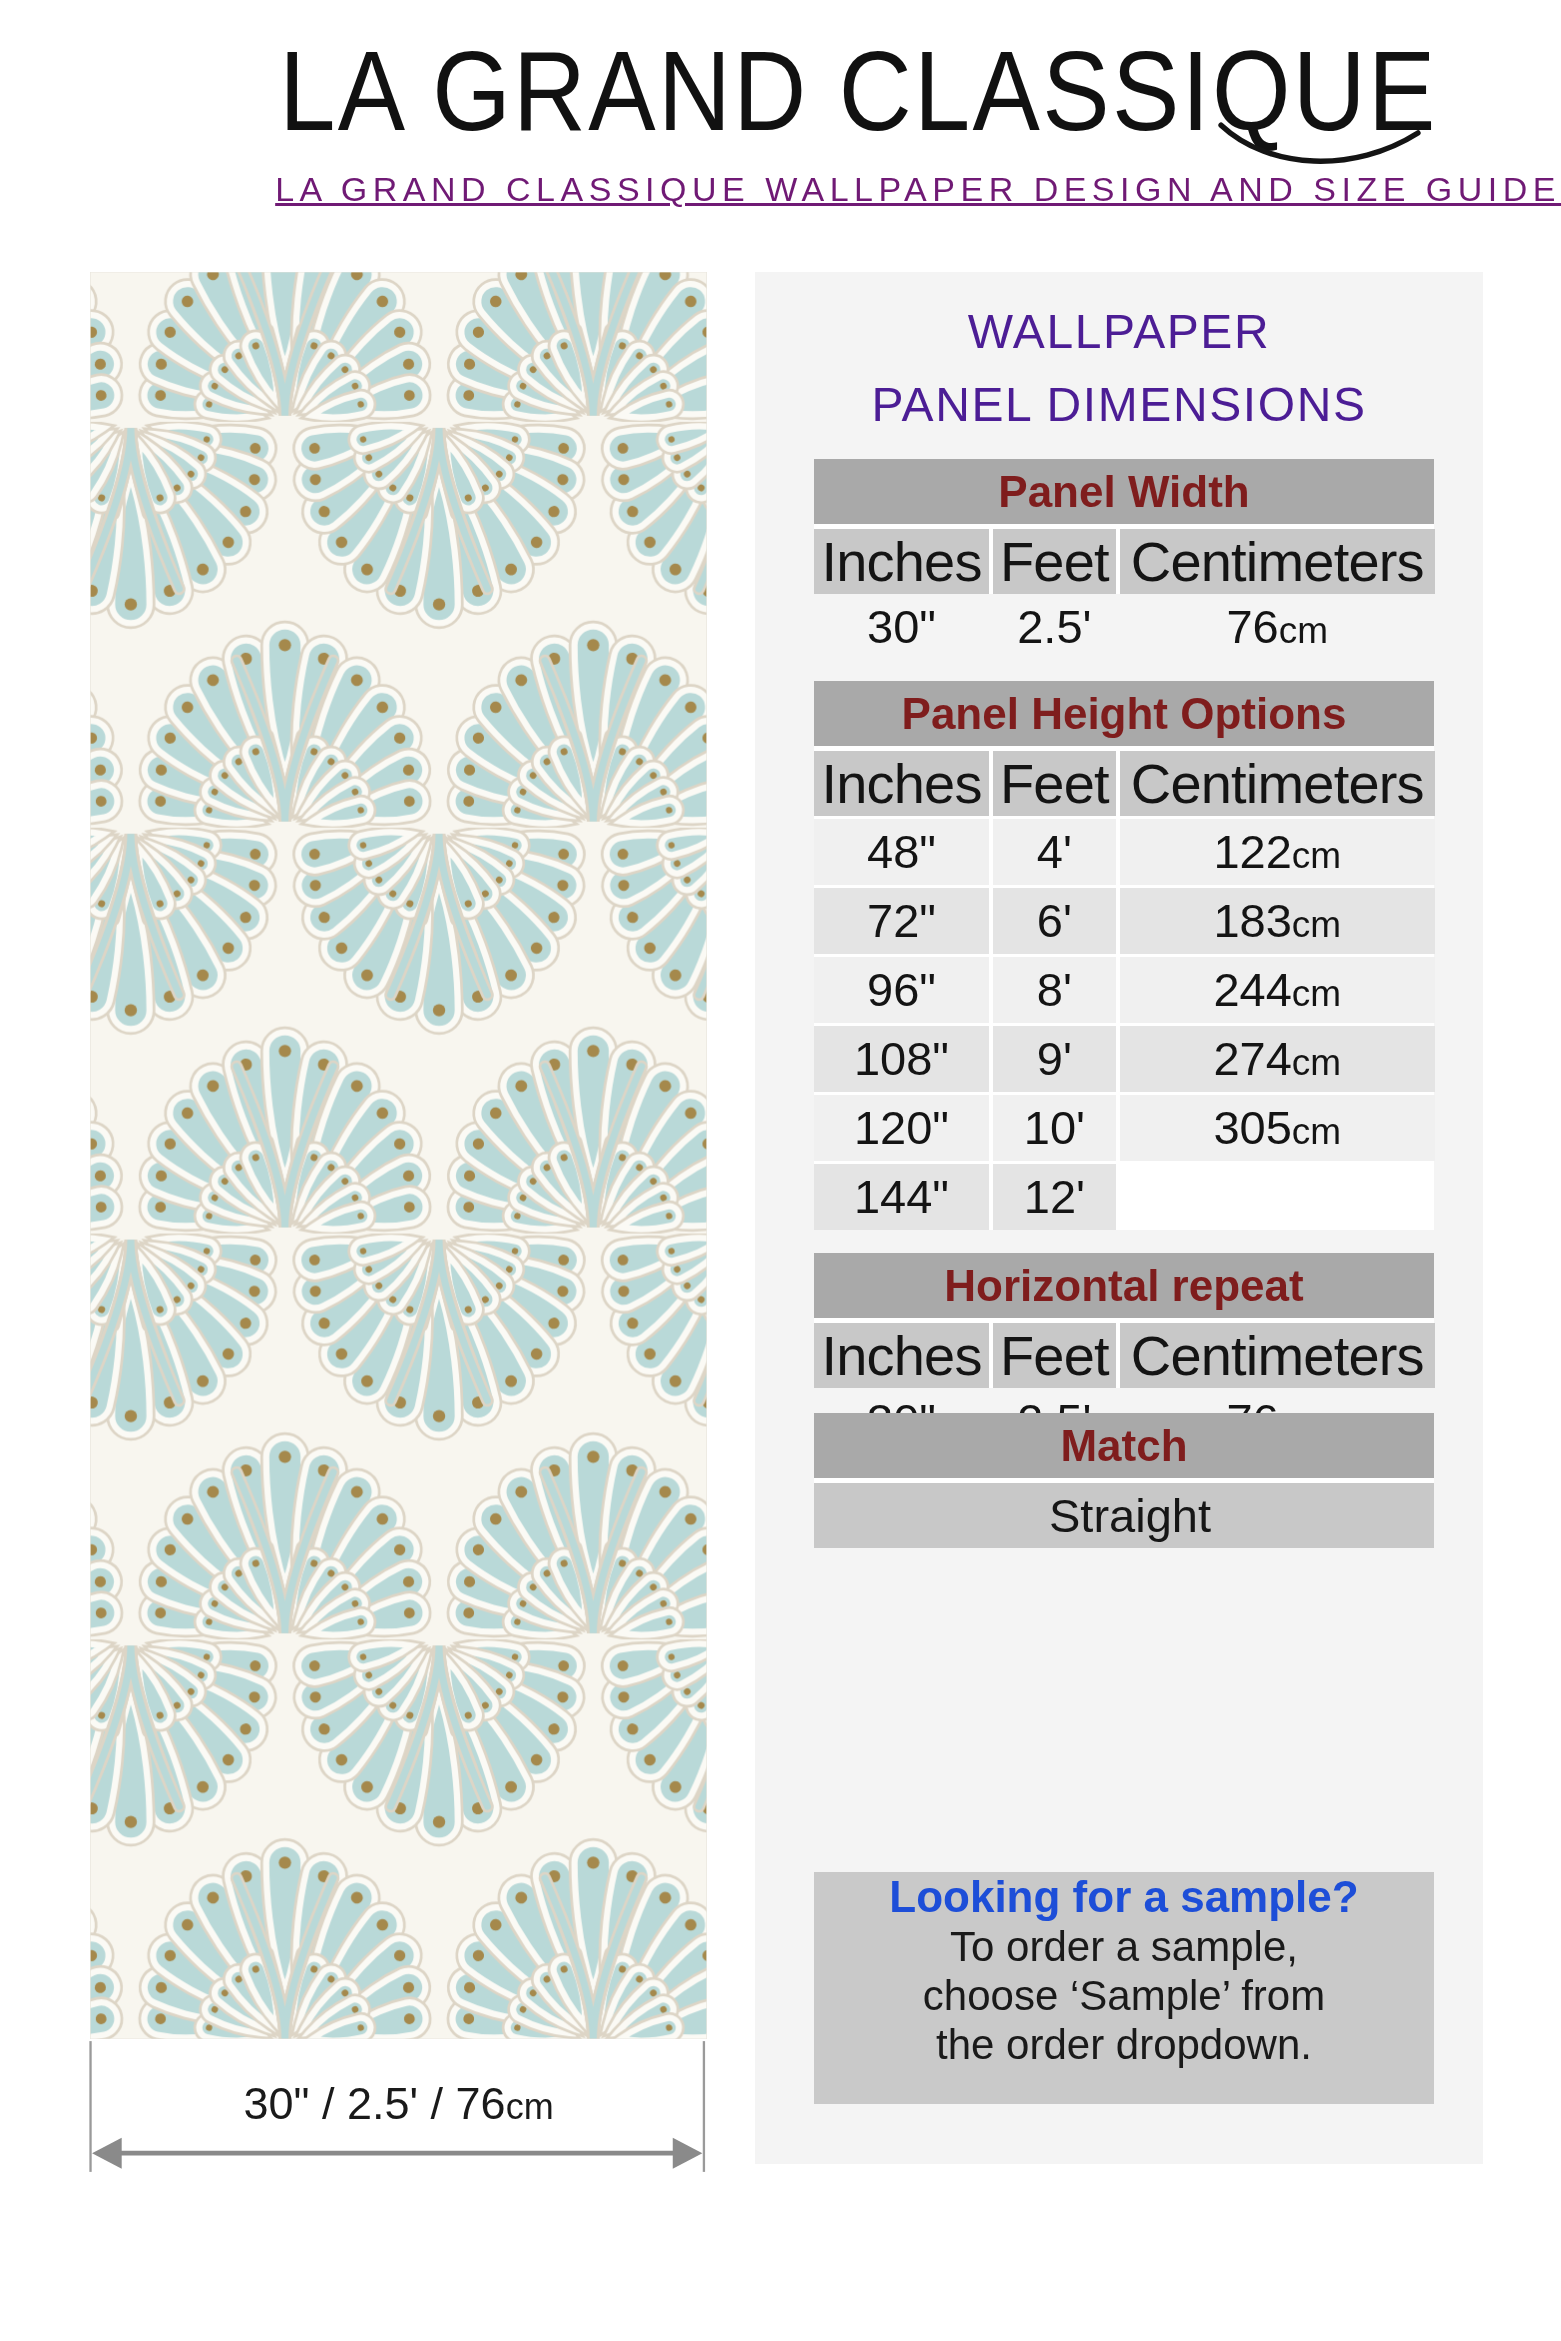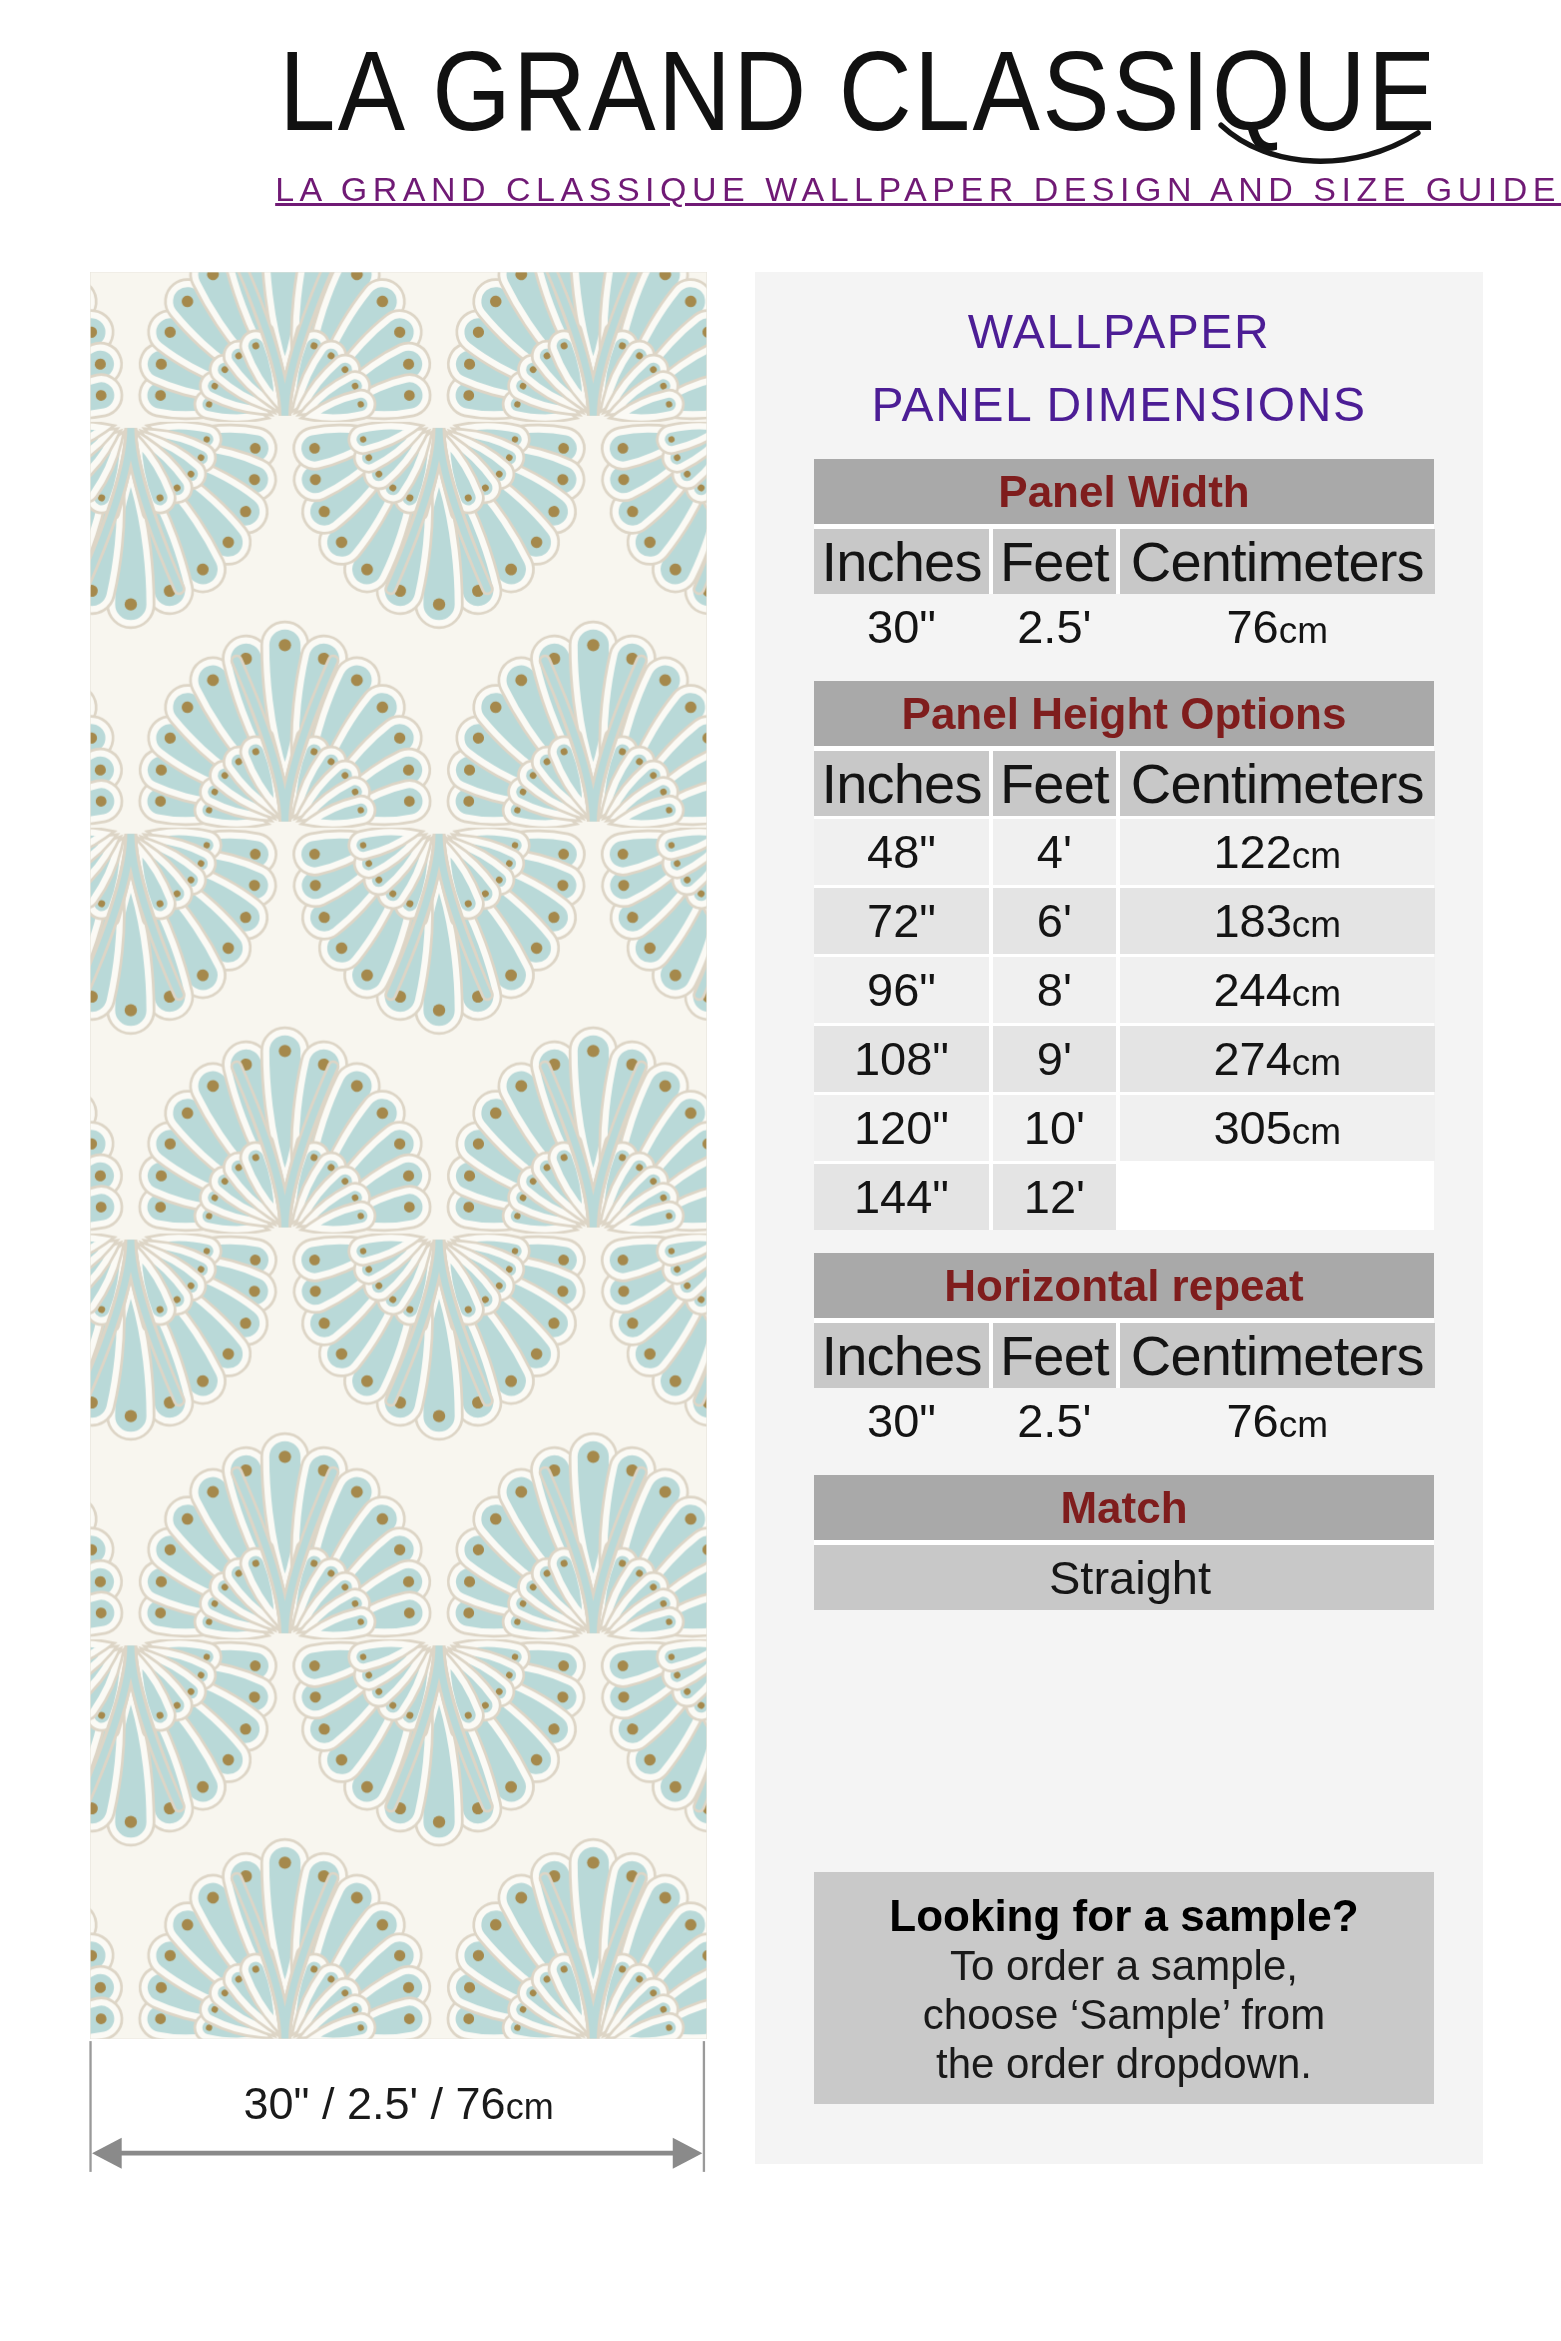--- a/index.html
+++ b/index.html
@@ -43,21 +43,21 @@
   .val{height:66px;line-height:66px;text-align:center;font-size:47px;font-weight:300;color:#141414;}
   .small-cm{font-size:37px;}
   .rows-grid{display:grid;grid-template-columns:175px 123px 315px;gap:3.1px 3.9px;background:#fff;}
   .c{height:66px;line-height:66px;text-align:center;font-size:47px;font-weight:300;color:#141414;}
   .shade-a{background:var(--row-light);}
   .shade-b{background:var(--row-dark);}
   .straight-band{height:65px;line-height:65px;text-align:center;background:var(--cell-gray);
                  font-size:47px;font-weight:300;color:#161616;padding-left:12px;}
   .sample-box{position:absolute;left:59px;top:1600px;width:620px;height:232px;background:var(--sample-bg);
               text-align:center;}
-  .sample-title{padding-top:19px;font-size:44px;font-weight:700;color:#000000;}
+  .sample-title{font-size:44px;font-weight:700;color:#1d4ed8;}
   .sample-line{font-size:42px;font-weight:300;line-height:49px;color:#1a1a1a;}
 </style>
 </head>
 <body>
 
 <div id="page">
 
   <div class="title">LA GRAND CLASSIQUE</div>
   <svg class="swash" width="211" height="62" viewBox="0 0 270 80">
     <path d="M8 8 C 70 66, 180 70, 262 18" fill="none" stroke="#141414" stroke-width="7" stroke-linecap="round"></path>
@@ -281,21 +281,21 @@
           <div class="colhead">Centimeters</div>
         </div>
       </div>
       <div class="valrow">
         <div class="val">30"</div>
         <div class="val">2.5'</div>
         <div class="val"><span>76</span><span class="small-cm">cm</span></div>
       </div>
     </div>
 
-    <div class="tablezone" style="top:1203px">
+    <div class="tablezone" style="top:1141px">
       <div class="whitebox">
         <div class="bar">Match</div>
         <div class="gap6"></div>
         <div class="straight-band">Straight</div>
       </div>
     </div>
 
     <div class="sample-box">
       <div class="sample-title">Looking for a sample?</div>
       <div class="sample-line">To order a sample,</div>

